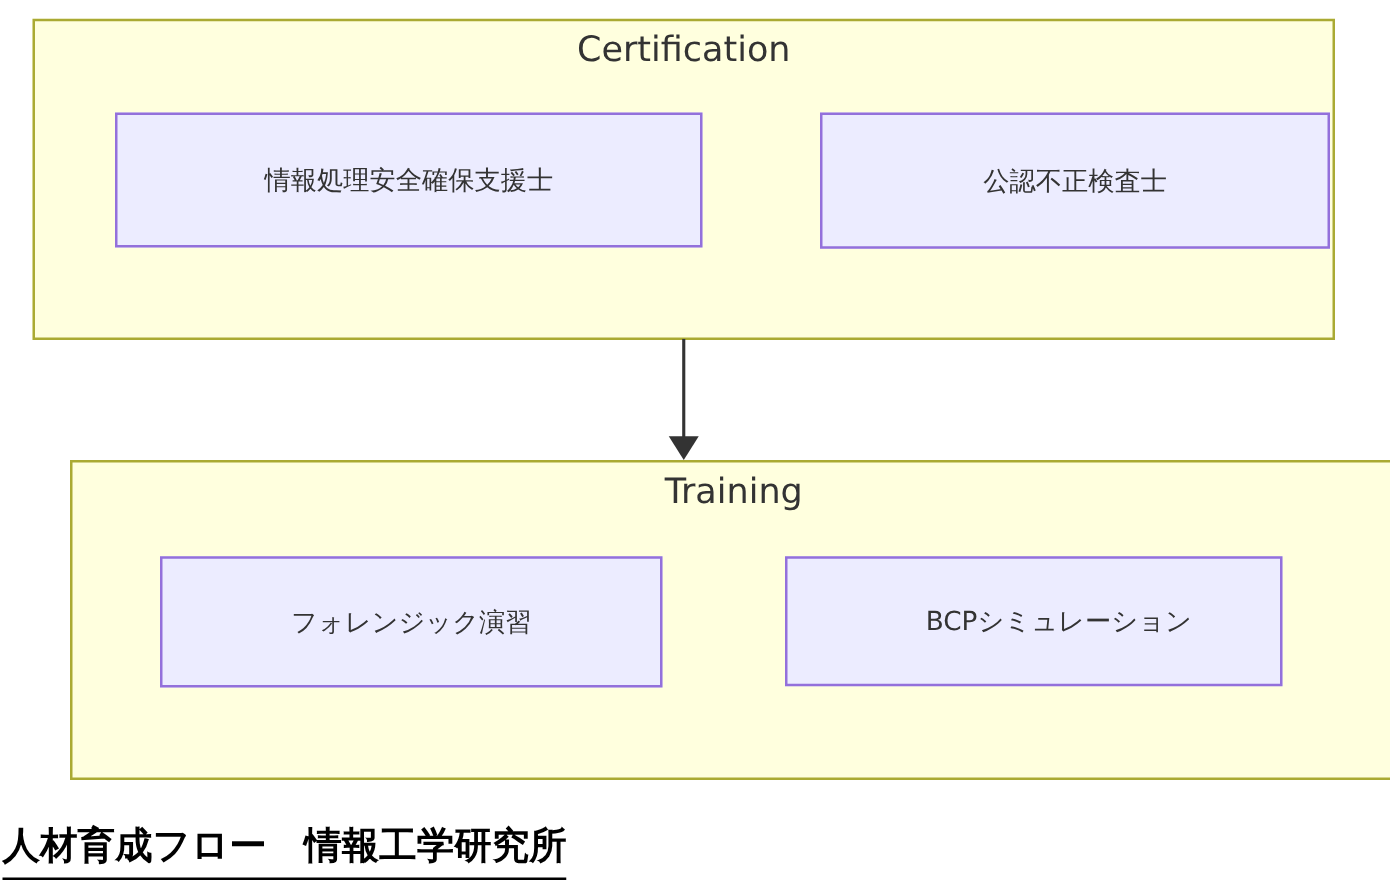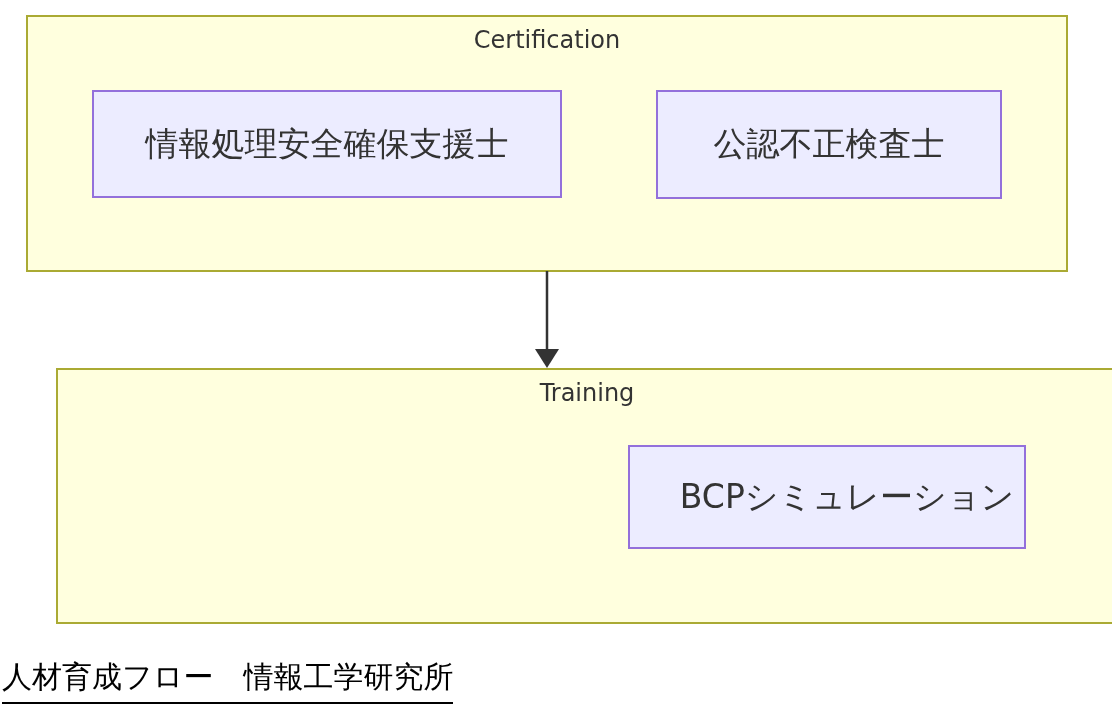--- a/index.html
+++ b/index.html
@@ -20,39 +20,39 @@
     background: var(--cluster-fill, #ffffde);
     border: 2px solid var(--cluster-border, #aaaa33);
     box-sizing: border-box;
   }
   .cluster-label {
     position: absolute;
     top: 8px;
     left: 0;
     width: 100%;
     text-align: center;
-    font-size: 24px;
+    font-size: 28px;
     line-height: 30px;
     color: var(--label-color, #333333);
   }
   .node {
     position: absolute;
     background: var(--node-fill, #ECECFF);
     border: 2px solid var(--node-border, #9370DB);
     box-sizing: border-box;
     display: flex;
     align-items: center;
     justify-content: center;
-    font-size: 33px;
+    font-size: 21px;
     color: var(--label-color, #333333);
     text-align: center;
   }
   #cluster-certification { left: 26px; top: 15px; width: 1042px; height: 257px; }
   #node-cert-1 { left: 64px;  top: 73px; width: 470px; height: 108px; }  
-  #node-cert-2 { left: 628px; top: 73px; width: 346px; height: 109px; }
+  #node-cert-2 { left: 628px; top: 73px; width: 408px; height: 109px; }
   #cluster-training { left: 16px; top: 368px; width: 1062px; height: 256px; margin-left: 40px; }
   #node-train-1 { left: 70px;  top: 75px; width: 402px; height: 105px; }
   #node-train-2 { left: 570px; top: 75px; width: 398px; height: 104px; padding-left: 40px; }
   .arrow-svg {
     position: absolute;
     left: 534px;
     top: 271px;
     width: 26px;
     height: 97px;
   }
@@ -63,21 +63,21 @@
   }
   .arrow-head {
     fill: var(--arrow-color, #333333);
     stroke: none;
   }
   .diagram-title {
     position: absolute;
     left: 2px;
     top: 658px;
     font-size: 30px;
-    font-weight: normal;
+    font-weight: bold;
     color: var(--title-color, #000000);
     display: inline-block;
     border-bottom: 2.5px solid var(--title-color, #000000);
     padding-bottom: 6px;
     line-height: 38px;
     white-space: pre;
   }
 </style>
 </head>
 <body>
@@ -94,20 +94,23 @@
     </div>
   </div>
 
   <svg class="arrow-svg" viewBox="0 0 26 97">
     <line class="arrow-line" x1="13" y1="0" x2="13" y2="79"></line>
     <polygon class="arrow-head" points="1,78 25,78 13,97"></polygon>
   </svg>
 
   <div class="cluster" id="cluster-training">
     <div class="cluster-label">Training</div>
+    <div class="node" id="node-train-1">
+      <span>フォレンジック演習</span>
+    </div>
     <div class="node" id="node-train-2">
       <span>BCPシミュレーション</span>
     </div>
   </div>
 
   <div class="diagram-title">人材育成フロー　情報工学研究所</div>
 
 </div>
 
 </body></html>

